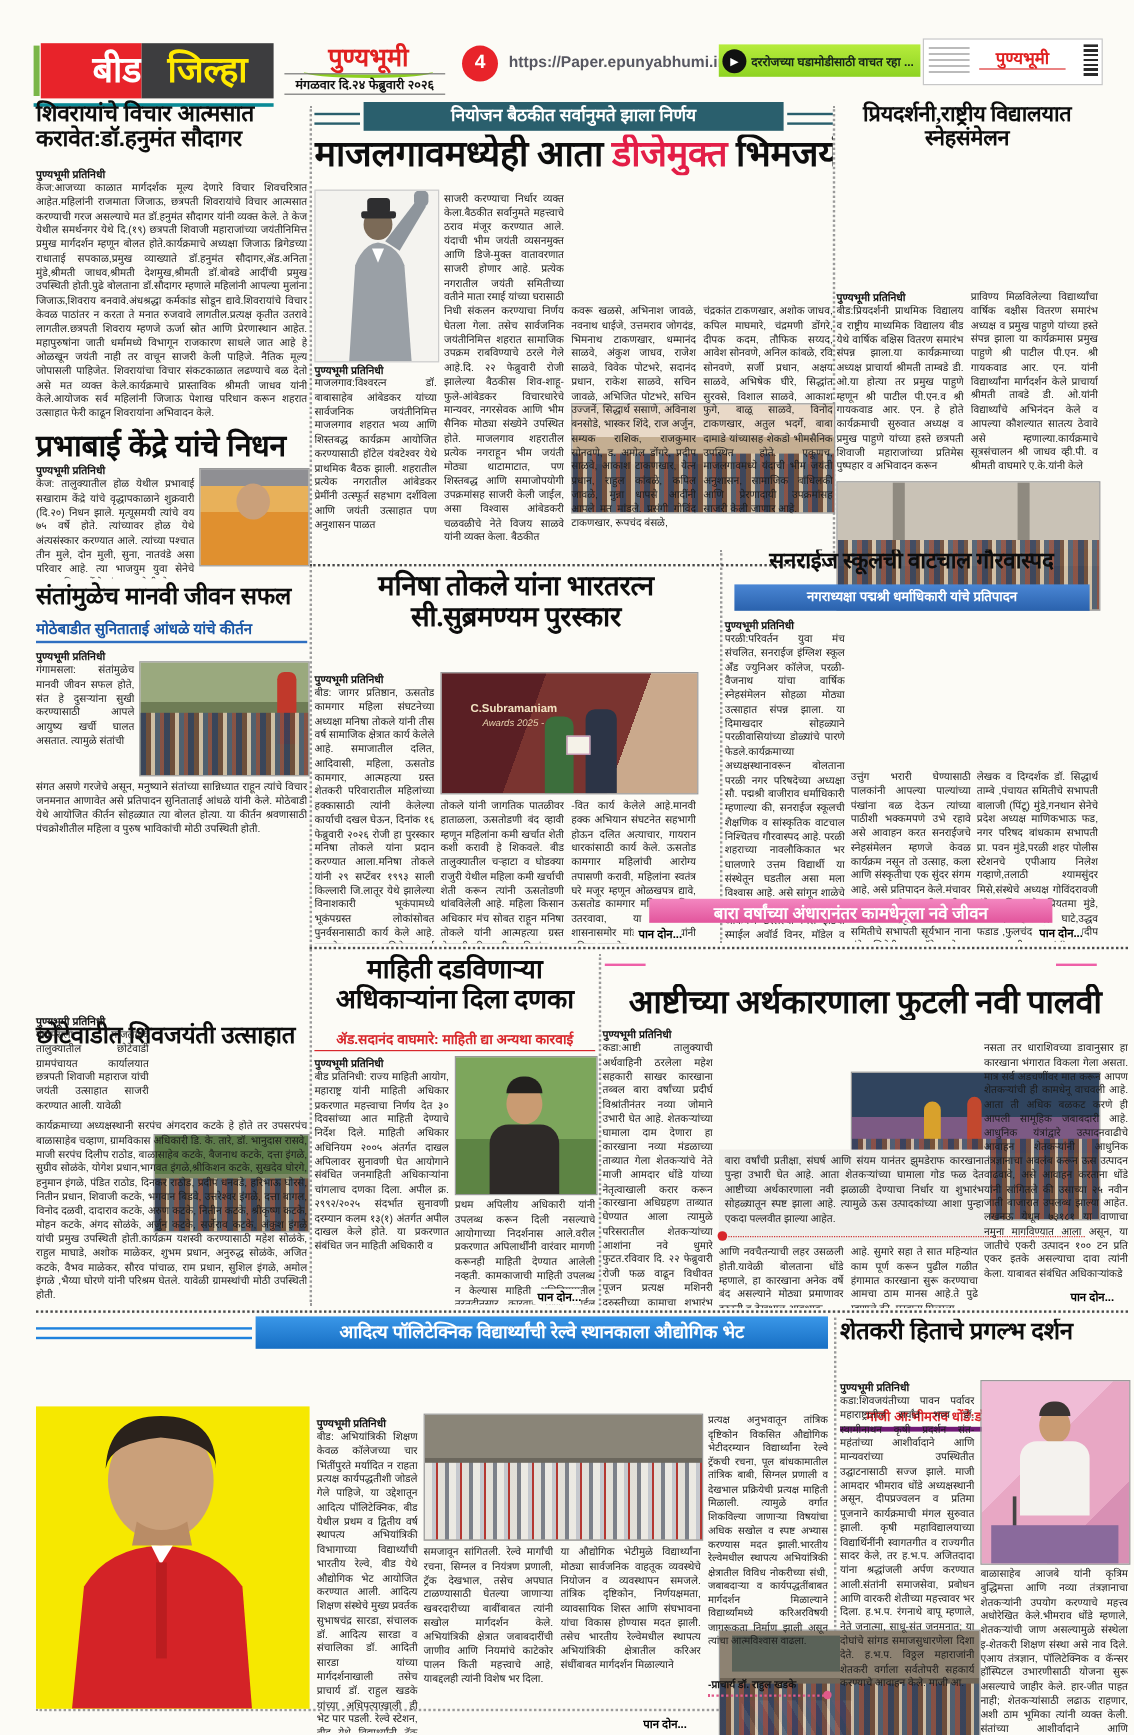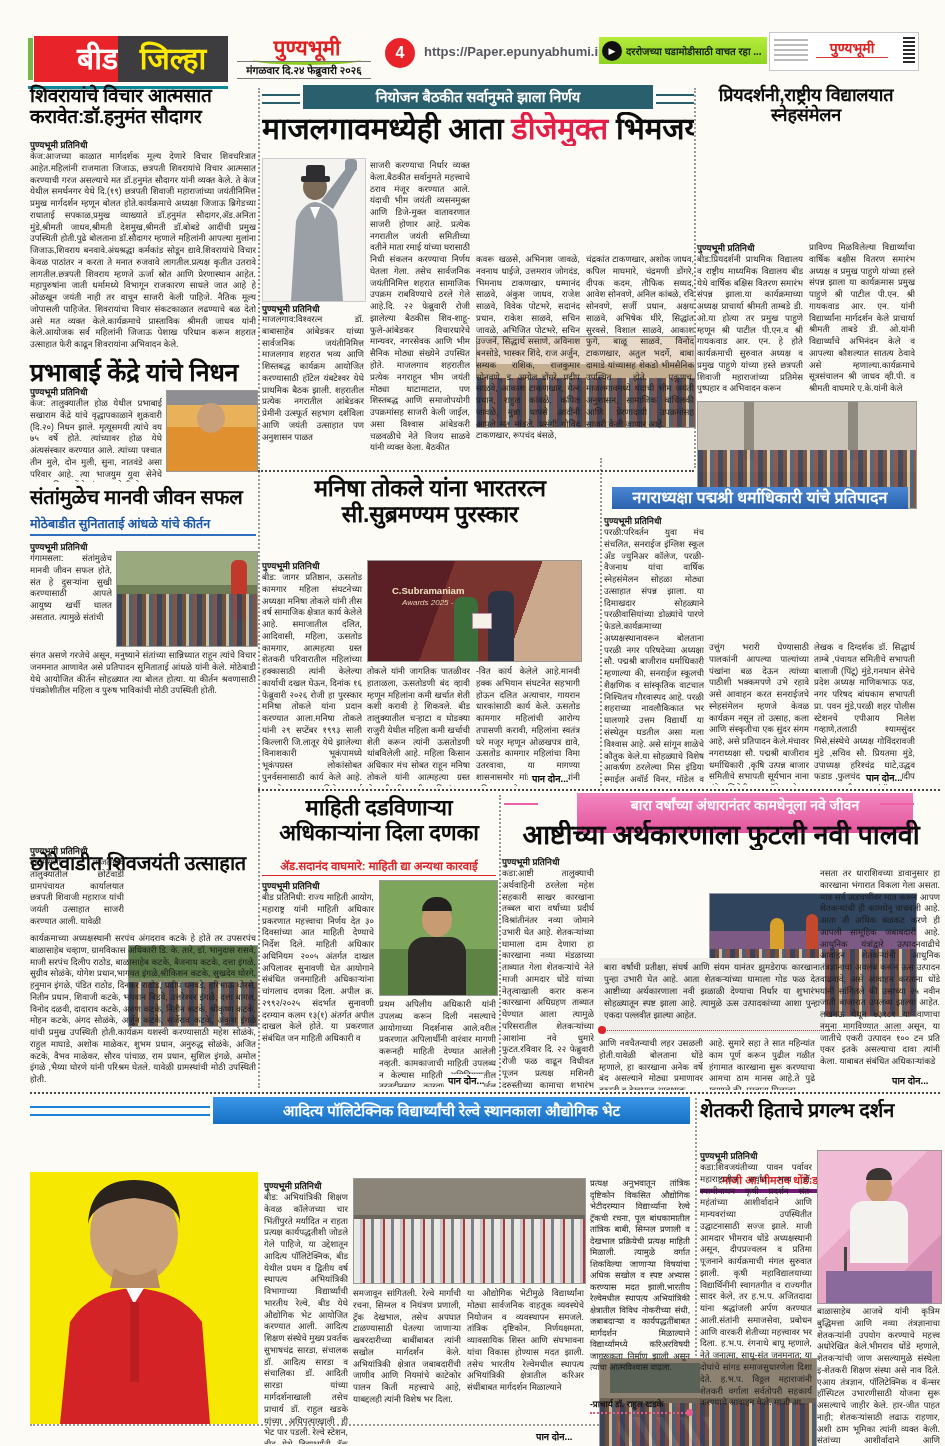--- a/index.html
+++ b/index.html
@@ -1,20 +1,20 @@
 <!DOCTYPE html>
 <html><head>
 <meta charset="utf-8">
 <style>
   html,body{margin:0;padding:0;background:#e8e8e4;font-family:"Liberation Sans","DejaVu Sans",sans-serif;}
   .page{position:relative;width:945px;height:1446px;background:#fcfbf6;margin:0 auto;overflow:hidden;}
   .abs{position:absolute;}
   .col{position:absolute;text-align:justify;font-size:8.6px;line-height:1.37;color:#1c1c1c;overflow:hidden;word-break:break-word;}
   .hl{position:absolute;font-weight:700;color:#0d0d0d;line-height:1.12;letter-spacing:-.2px;}
-  .ctr{text-align:center;}
+  .ctr{text-align:center;font-family:Liberation Serif, serif;}
   .by{position:absolute;font-weight:700;font-size:8.8px;color:#141414;}
   .banner{position:absolute;color:#fff;font-weight:700;text-align:center;overflow:hidden;white-space:nowrap;}
   .photo{position:absolute;overflow:hidden;}
   .cont{position:absolute;font-weight:700;font-size:9.5px;color:#000;background:#fcfbf6;padding-left:4px;}
   .hsep{position:absolute;border-top:2px dotted #4a4a4a;height:0;}
   .vsep{position:absolute;border-left:2px dotted #9a9a9a;width:0;}
   .people{position:relative;}
   .people::after{content:"";position:absolute;left:0;right:0;bottom:0;height:55%;opacity:.9;
     background:repeating-linear-gradient(90deg,#34405a 0 5px,#6e4b38 5px 9px,#d8c6ab 9px 12px,#4d5e72 12px 16px,#8a4f43 16px 20px);}
   .people-light::after{content:"";position:absolute;left:0;right:0;bottom:0;height:62%;opacity:.95;
@@ -138,21 +138,22 @@
     <div class="abs" style="left:24px;top:24px;color:#f3e4c2;font-size:9.5px;font-weight:700;">C.Subramaniam</div>
     <div class="abs" style="left:34px;top:37px;color:#e8d4ae;font-size:8px;font-style:italic;">Awards 2025 - 26</div>
     <div class="abs" style="left:120px;top:30px;width:26px;height:70px;background:#2c3446;border-radius:8px 8px 0 0;"></div>
     <div class="abs" style="left:86px;top:36px;width:24px;height:64px;background:#3c6e3c;border-radius:8px 8px 0 0;"></div>
     <div class="abs" style="left:104px;top:52px;width:18px;height:14px;background:#f5f2e8;border:1px solid #b8a;"></div>
   </div>
   <div class="col" style="left:367px;top:666px;width:103px;height:120px;">तोकले यांनी जागतिक पातळीवर हाताळला, ऊसतोडणी बंद व्हावी म्हणून महिलांना कमी खर्चात शेती कशी करावी हे शिकवले. बीड तालुक्यातील चऱ्हाटा व घोडक्या राजुरी येथील महिला कमी खर्चाची शेती करून त्यांनी ऊसतोडणी थांबविलेली आहे. महिला किसान अधिकार मंच सोबत राहून मनिषा तोकले यांनी आत्महत्या ग्रस्त शेतकरी परिवारातील महिलांस-</div>
   <div class="col" style="left:476px;top:666px;width:104px;height:120px;">-वित कार्य केलेले आहे.मानवी हक्क अभियान संघटनेत सहभागी होऊन दलित अत्याचार, गायरान धारकांसाठी कार्य केले. ऊसतोड कामगार महिलांची आरोग्य तपासणी करावी, महिलांना स्वतंत्र घरे मजूर म्हणून ओळखपत्र द्यावे, ऊसतोड कामगार महिलांचा विमा उतरवावा, या मागण्या शासनासमोर मांडण्यासाठी त्यांनी महिला ऊसतोड</div>
   <div class="cont" style="left:528px;top:772px;">पान दोन...</div>
 
-  <div class="banner" style="left:612px;top:487px;width:296px;height:22px;line-height:22px;font-size:16px;background:linear-gradient(#4a86d4,#2a62ad);">नगराध्यक्षा पद्मश्री धर्माधिकारी यांचे प्रतिपादन</div>
+  <div class="hl ctr" style="left:604px;top:458px;width:311px;font-size:18.5px;white-space:nowrap;overflow:hidden;">सनराईज स्कूलची वाटचाल गौरवास्पद</div>
+  <div class="banner" style="left:612px;top:487px;width:296px;height:22px;line-height:22px;font-size:11px;background:linear-gradient(#4a86d4,#2a62ad);">नगराध्यक्षा पद्मश्री धर्माधिकारी यांचे प्रतिपादन</div>
   <div class="by" style="left:604px;top:515px;">पुण्यभूमी प्रतिनिधी</div>
   <div class="col" style="left:604px;top:527px;width:100px;height:258px;">परळी:परिवर्तन युवा मंच संचलित, सनराईज इंग्लिश स्कूल अँड ज्युनिअर कॉलेज, परळी-वैजनाथ यांचा वार्षिक स्नेहसंमेलन सोहळा मोठ्या उत्साहात संपन्न झाला. या दिमाखदार सोहळ्याने परळीवासियांच्या डोळ्यांचे पारणे फेडले.कार्यक्रमाच्या अध्यक्षस्थानावरून बोलताना परळी नगर परिषदेच्या अध्यक्षा सौ. पद्मश्री बाजीराव धर्माधिकारी म्हणाल्या की, सनराईज स्कूलची शैक्षणिक व सांस्कृतिक वाटचाल निश्चितच गौरवास्पद आहे. परळी शहराच्या नावलौकिकात भर घालणारे उत्तम विद्यार्थी या संस्थेतून घडतील असा मला विश्वास आहे. असे सांगून शाळेचे कौतुक केले.या सोहळ्याचे विशेष आकर्षण ठरलेल्या मिस इंडिया स्माईल अवॉर्ड विनर, मॉडेल व अभिनेत्री प्रेरणा खरात यांनी आपल्या भाषणात</div>
   <div class="photo people" style="left:709px;top:515px;width:206px;height:122px;background:linear-gradient(#30445e 0 30%,#7c5a84 30% 55%,#9c7f68 55% 100%);border:1px solid #999;">
     <div class="abs" style="left:60px;top:24px;width:14px;height:52px;background:#d8a12c;border-radius:7px;"></div>
     <div class="abs" style="left:96px;top:20px;width:12px;height:46px;background:#c2482e;border-radius:6px;"></div>
   </div>
   <div class="col" style="left:709px;top:642px;width:100px;height:143px;">उत्तुंग भरारी घेण्यासाठी पालकांनी आपल्या पाल्यांच्या पंखांना बळ देऊन त्यांच्या पाठीशी भक्कमपणे उभे रहावे असे आवाहन करत सनराईजचे स्नेहसंमेलन म्हणजे केवळ कार्यक्रम नसून तो उत्साह, कला आणि संस्कृतीचा एक सुंदर संगम आहे, असे प्रतिपादन केले.मंचावर नगराध्यक्षा सौ. पद्मश्री बाजीराव धर्माधिकारी ,कृषि उत्पन्न बाजार समितीचे सभापती सूर्यभान नाना मुंडे,अभिनेत्री व मॉडेल प्रेरणा खरात,सिने-नाट्य अभिनेता,</div>
   <div class="col" style="left:814px;top:642px;width:101px;height:143px;">लेखक व दिग्दर्शक डॉ. सिद्धार्थ ताम्बे ,पंचायत समितीचे सभापती बालाजी (पिंटू) मुंडे,गनथान सेनेचे प्रदेश अध्यक्ष माणिकभाऊ फड, नगर परिषद बांधकाम सभापती प्रा. पवन मुंडे,परळी शहर पोलीस स्टेशनचे एपीआय निलेश गव्हाणे,तलाठी श्यामसुंदर मिसे,संस्थेचे अध्यक्ष गोविंदरावजी मुंडे ,सचिव सौ. प्रियतमा मुंडे, उपाध्यक्ष हरिश्चंद्र घाटे,उद्धव फडाड ,फुलचंद मुंडे,प्राचार्य प्रदीप खताळ आदी मान्यवरांची</div>
   <div class="cont" style="left:862px;top:771px;">पान दोन...</div>
 
@@ -162,21 +163,21 @@
   <div class="col" style="left:262px;top:892px;width:112px;height:196px;">बीड प्रतिनिधी: राज्य माहिती आयोग, महाराष्ट्र यांनी माहिती अधिकार प्रकरणात महत्त्वाचा निर्णय देत ३० दिवसांच्या आत माहिती देण्याचे निर्देश दिले. माहिती अधिकार अधिनियम २००५ अंतर्गत दाखल अपिलावर सुनावणी घेत आयोगाने संबंधित जनमाहिती अधिकाऱ्यांना चांगलाच दणका दिला. अपील क्र. २९९२/२०२५ संदर्भात सुनावणी दरम्यान कलम १३(१) अंतर्गत अपील दाखल केले होते. या प्रकरणात संबंधित जन माहिती अधिकारी व</div>
   <div class="photo" style="left:379px;top:880px;width:117px;height:114px;background:linear-gradient(#7da65c 0 60%,#5d8444 60% 100%);border:1px solid #999;">
     <div class="abs" style="left:42px;top:22px;width:30px;height:34px;border-radius:50%;background:#c99b72;"></div>
     <div class="abs" style="left:42px;top:16px;width:30px;height:14px;border-radius:14px 14px 0 0;background:#22201e;"></div>
     <div class="abs" style="left:28px;top:56px;width:58px;height:58px;border-radius:16px 16px 0 0;background:#2e2a28;"></div>
   </div>
   <div class="col" style="left:379px;top:999px;width:117px;height:88px;">प्रथम अपिलीय अधिकारी यांनी उपलब्ध करून दिली नसल्याचे आयोगाच्या निदर्शनास आले.वरील प्रकरणात अपिलार्थींनी वारंवार मागणी करूनही माहिती देण्यात आलेली नव्हती. कामकाजाची माहिती उपलब्ध न केल्यास माहिती अधिनियमातील तरतुदीनुसार कारवाई केली जाईल असा इशारा ॲड.सदानंद वाघमारे यांनी दिला. माहिती वेळेत देणे बंधनकारक असल्याचे त्यांनी स्पष्ट केले</div>
   <div class="cont" style="left:444px;top:1074px;">पान दोन...</div>
 
   <div class="abs" style="left:504px;top:803px;width:34px;height:4px;border-top:2px solid #ee5fa7;"></div>
-  <div class="banner" style="left:541px;top:793px;width:336px;height:40px;line-height:24px;font-size:14px;background:linear-gradient(#f387c0,#e2559c);margin-left:36px;">बारा वर्षांच्या अंधारानंतर कामधेनूला नवे जीवन</div>
+  <div class="banner" style="left:541px;top:749px;width:336px;height:20px;line-height:24px;font-size:14px;background:linear-gradient(#f387c0,#e2559c);">बारा वर्षांच्या अंधारानंतर कामधेनूला नवे जीवन</div>
   <div class="abs" style="left:880px;top:803px;width:34px;height:4px;border-top:2px solid #ee5fa7;"></div>
   <div class="hl ctr" style="left:502px;top:820px;width:438px;font-size:27px;white-space:nowrap;overflow:hidden;">आष्टीच्या अर्थकारणाला फुटली नवी पालवी</div>
   <div class="by" style="left:502px;top:856px;">पुण्यभूमी प्रतिनिधी</div>
   <div class="col" style="left:502px;top:868px;width:92px;height:220px;">कडा:आष्टी तालुक्याची अर्थवाहिनी ठरलेला महेश सहकारी साखर कारखाना तब्बल बारा वर्षांच्या प्रदीर्घ विश्रांतीनंतर नव्या जोमाने उभारी घेत आहे. शेतकऱ्यांच्या घामाला दाम देणारा हा कारखाना नव्या मंडळाच्या ताब्यात गेला शेतकऱ्यांचे नेते माजी आमदार धोंडे यांच्या नेतृत्वाखाली करार करून कारखाना अधिग्रहण ताब्यात घेण्यात आला त्यामुळे परिसरातील शेतकऱ्यांच्या आशांना नवे धुमारे फुटत.रविवार दि. २२ फेब्रुवारी रोजी फळ वाढून विधीवत पूजन प्रत्यक्ष मशिनरी दुरुस्तीच्या कामाचा शुभारंभ धोंडे यांच्या हस्ते करण्यात आला. कारखान्याच्या कार्यस्थळावर उत्साह, आशावाद</div>
   <div class="photo people" style="left:599px;top:856px;width:216px;height:98px;background:linear-gradient(#8d8272 0 40%,#6e6456 40% 100%);border:1px solid #999;">
     <div class="abs" style="left:10px;top:4px;width:90px;height:30px;background:#5a6258;"></div>
     <div class="abs" style="left:18px;top:58px;width:92px;height:30px;background:repeating-linear-gradient(60deg,#b04a8c 0 8px,#e8e2da 8px 14px,#4a5a88 14px 20px);"></div>
   </div>
   <div class="caption" style="left:599px;top:958px;width:216px;height:70px;">बारा वर्षांची प्रतीक्षा, संघर्ष आणि संयम यानंतर झुमडेराफ कारखाना पुन्हा उभारी घेत आहे. आता शेतकऱ्यांच्या घामाला गोड फळ देत आष्टीच्या अर्थकारणाला नवी झळाळी देण्याचा निर्धार या शुभारंभ सोहळ्यातून स्पष्ट झाला आहे. त्यामुळे ऊस उत्पादकांच्या आशा पुन्हा एकदा पल्लवीत झाल्या आहेत.</div>
   <div class="abs" style="left:604px;top:1030px;width:300px;border-top:1px dotted #c33;height:0;"></div>

